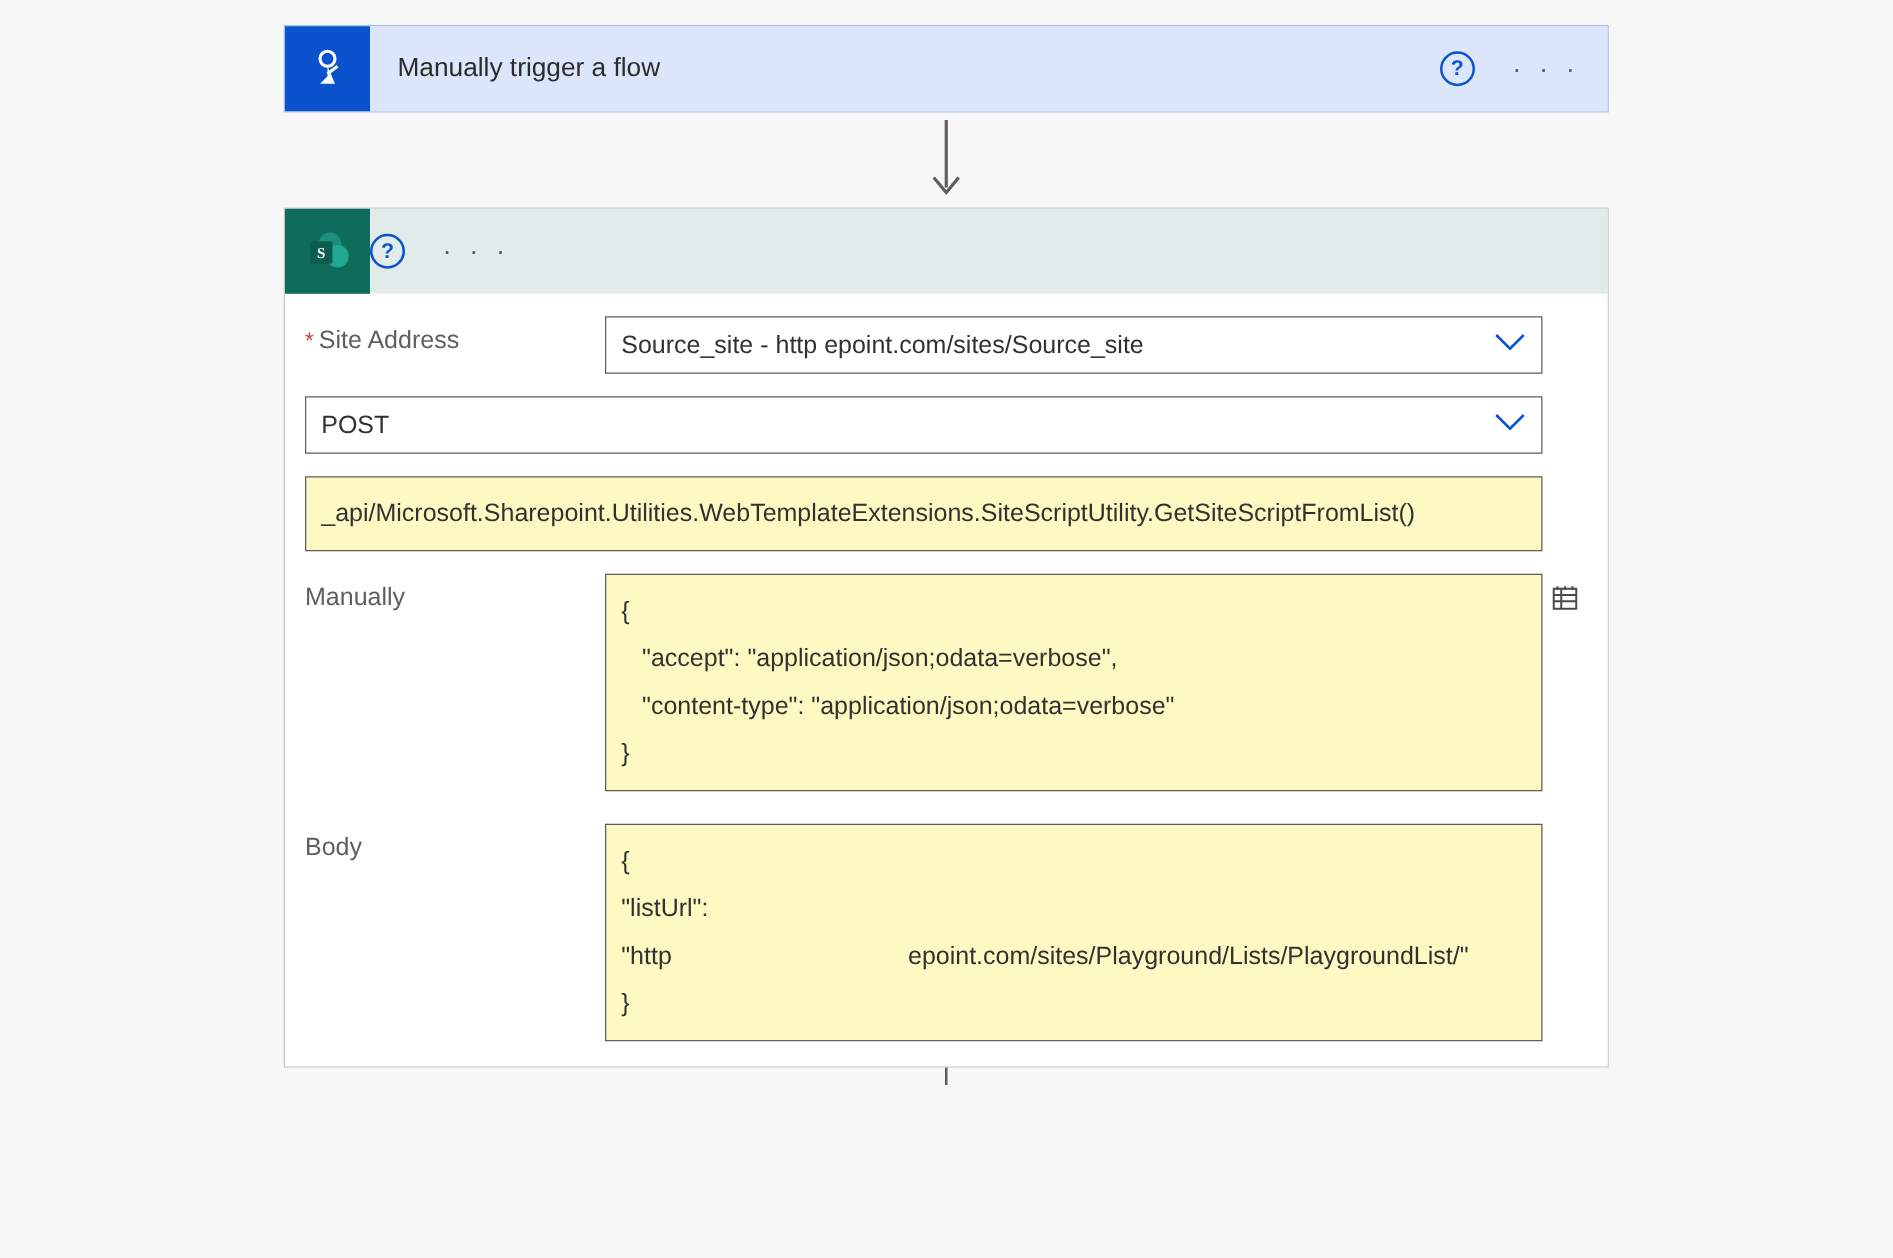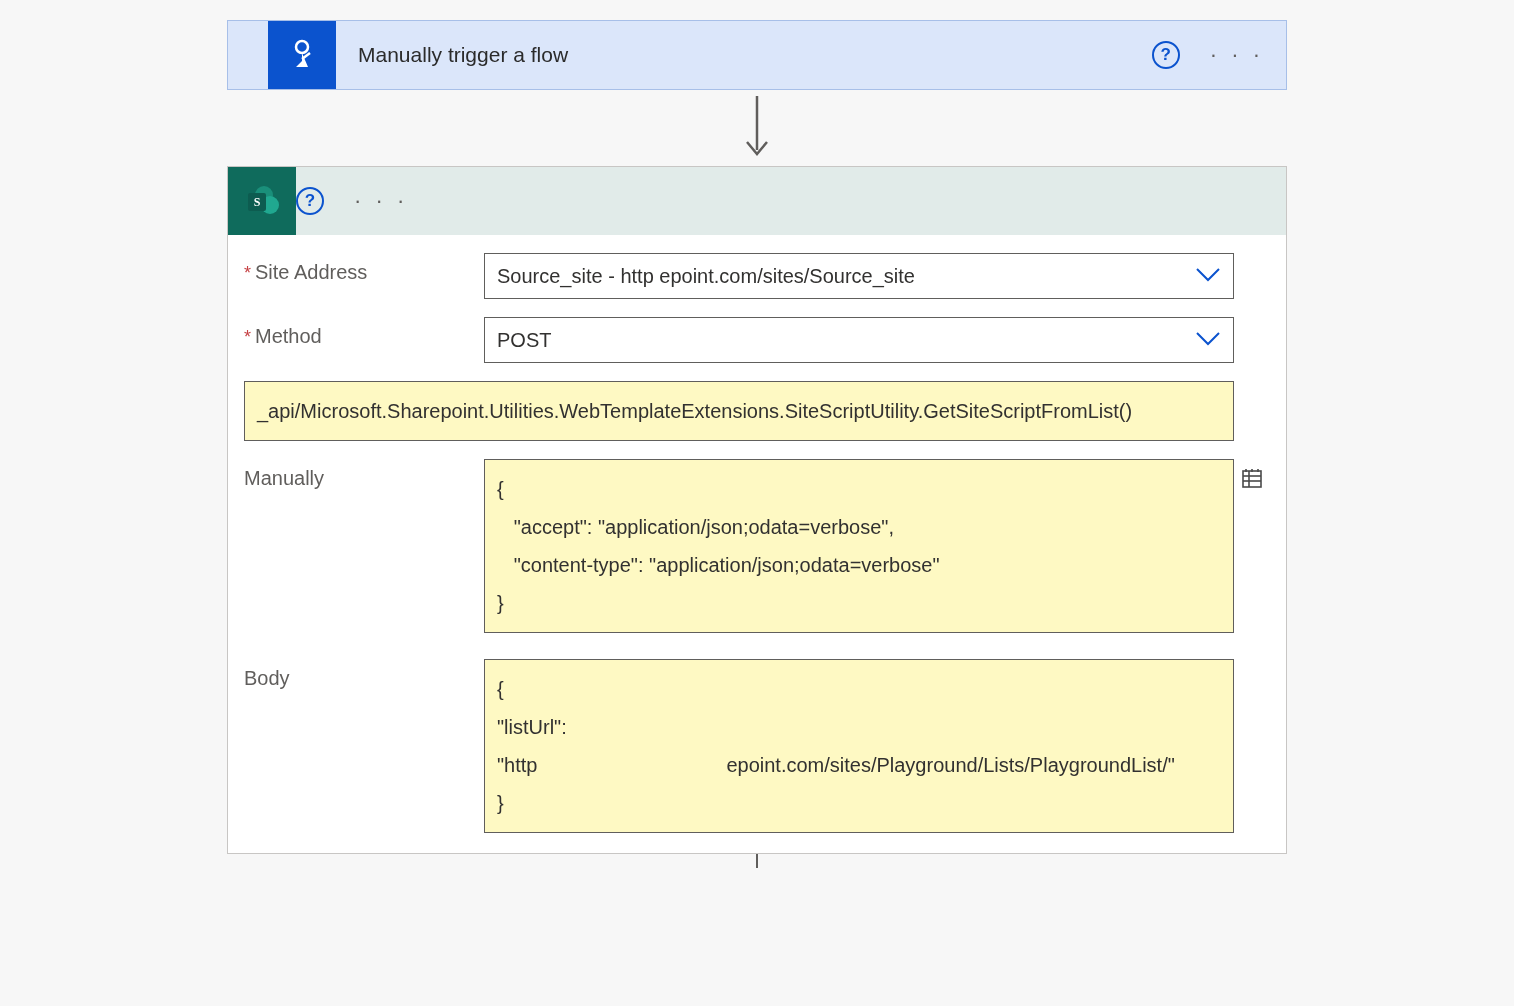--- a/index.html
+++ b/index.html
@@ -18,21 +18,21 @@
     margin: 0 auto;
     border: 1px solid #c8c6c4;
     background: #fff;
   }
   .card-header {
     display: flex;
     align-items: center;
     height: 68px;
     padding-right: 18px;
   }
-  .trigger { background: #dbe6fa; border-color: #a7bfe8; padding-left: 40px; }
+  .trigger { background: #dbe6fa; border-color: #a7bfe8; }
   .trigger .card-header { background: #dbe6fa; }
   .action .card-header { background: #e1ebe9; }
   .icon-box {
     width: 68px; height: 68px;
     display: flex; align-items: center; justify-content: center;
     flex: 0 0 68px;
   }
   .icon-trigger { background: #0b53ce; }
   .icon-action  { background: #0f6b5c; }
   .card-title {
@@ -185,21 +185,20 @@
               <svg width="26" height="16" viewBox="0 0 26 16">
                   <polyline points="2,2 13,13 24,2" fill="none" stroke="#0b53ce" stroke-width="2"></polyline>
                 </svg>
             </span>
           </div>
           <div style="width:36px"></div>
         </div>
       </div>
 
       <div class="row">
-        <div class="label req">Method</div>
         <div class="field-wrap">
           <div class="select-field">
             <span class="select-text">POST</span>
             <span class="chevron">
               <svg width="26" height="16" viewBox="0 0 26 16">
                   <polyline points="2,2 13,13 24,2" fill="none" stroke="#0b53ce" stroke-width="2"></polyline>
                 </svg>
             </span>
           </div>
           <div style="width:36px"></div>

